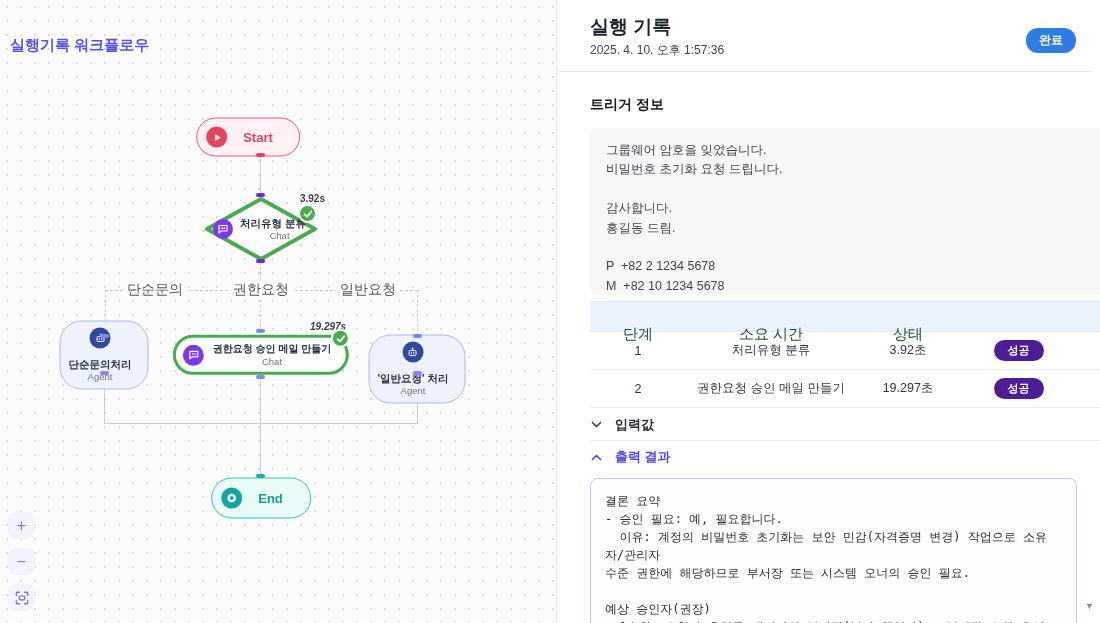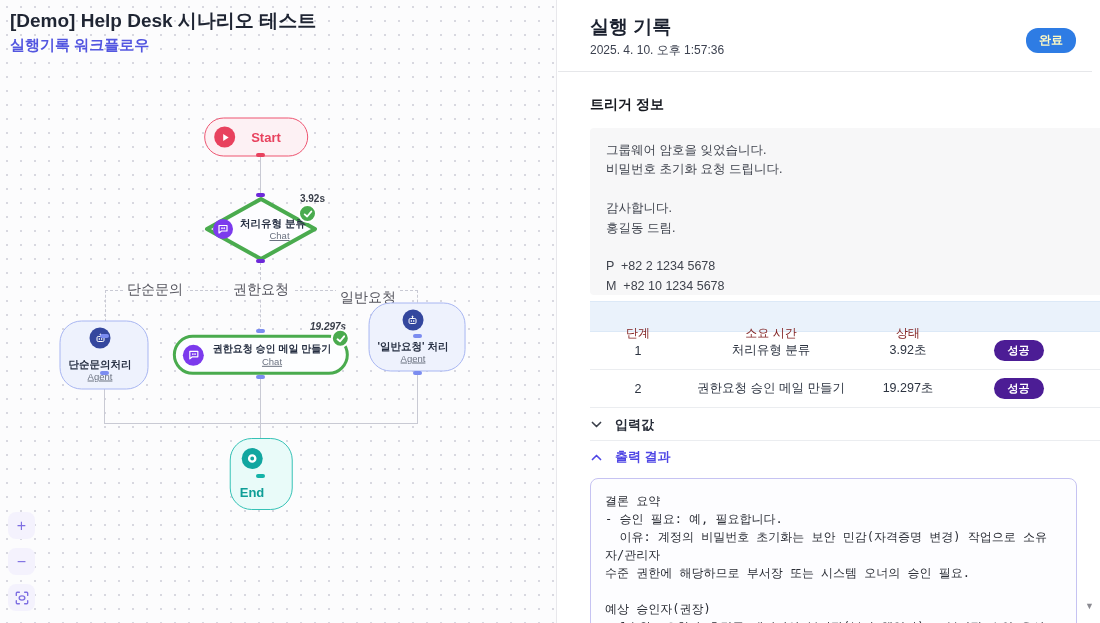--- a/index.html
+++ b/index.html
@@ -34,21 +34,21 @@
   .start-node { background:#fdf1f4; border:1.5px solid #ee5571; padding:8px 26px 8px 9px; gap:16px; }
   .start-label { font-size:13px; font-weight:bold; color:#e8425e; }
 
   .end-node { background:#e9fbf9; border:1.5px solid #36c2b6; padding:9px 27px 9px 9px; gap:16px; }
   .end-label { font-size:13px; font-weight:bold; color:#0f9e97; }
 
   .agent-node { background:#eef2fd; border:1.5px solid #a8b6f2; padding:6px 16px 6px 8px; gap:9px;flex-direction:column; }
   .chat-mid-node { background:#fdfeff; border:3px solid #4aab4e; padding:5px 15px 5px 7px; gap:9px; border-radius:24px; }
   .node-text { display:flex; flex-direction:column; align-items:center; line-height:1.25; flex:1; }
   .node-title { font-size:10.5px; font-weight:bold; color:#273043; }
-  .node-sub { font-size:9.5px; color:#6b7280;text-decoration:underline; }
+  .node-sub { font-size:9.5px; color:#6b7280; }
 
   .diamond-wrap { position:absolute; left:203px; top:196px; width:116px; height:66px; cursor:pointer; }
   .diamond-wrap svg.shape { position:absolute; left:0; top:0; }
   .diamond-content { position:absolute; inset:0; display:flex; align-items:center; justify-content:center; gap:7px; padding-left:10px; }
 
   .check-badge { position:absolute; width:19px; height:19px; background:#4aab4e; border:2px solid #fff;
     border-radius:50%; display:flex; align-items:center; justify-content:center; }
   .duration-label { position:absolute; font-size:10px; font-weight:bold; color:#3a3f4a; white-space:nowrap; }
 
   .zoom-btn { position:absolute; left:8px; width:27px; height:27px; border-radius:8px; background:#f4f2fd;
@@ -66,21 +66,21 @@
 
   .trigger-box { position:absolute; left:32px; top:128px; width:534px; height:167px; background:#f7f7f8;
     border-radius:4px; padding:13px 30px 13px 16px; overflow:hidden; }
   .pre { white-space:pre-wrap; }
   .trigger-text { font-size:12.5px; color:#3f434d; line-height:1.55; }
   .sb { position:absolute; font-size:9px; color:#8b8b92; line-height:1; }
 
   .steps-table { position:absolute; left:32px; top:301px; width:519px; }
   .t-row { display:grid; grid-template-columns:96px 170px 104px 117px; align-items:center; }
   .t-head { background:#eaf2fb; border-top:1px solid #dcE9f7; border-bottom:1px solid #dce9f7; height:31px; }
-  .t-head > div { font-size:12px; color:#7f1d1d; text-align:center;margin-top:23px; }
+  .t-head > div { font-size:15px; color:#14532d; text-align:center;margin-top:23px; }
   .t-body { height:38px; border-bottom:1px solid #ebedf0; background:#fff; }
   .t-body > div { font-size:12.5px; color:#2c3340; text-align:center; }
   .ok-badge { display:inline-block; background:#4c1d95; color:#fff; font-size:11px; font-weight:bold;
     border-radius:12px; padding:3px 14px; }
 
   .collapse-row { position:absolute; left:32px; width:519px; height:32px; display:flex; align-items:center;
     gap:12px; cursor:pointer; border-bottom:1px solid #ebedf0; }
   .collapse-row.open { border-bottom:none; }
   .collapse-label { font-size:13px; font-weight:bold; color:#272c38; }
   .collapse-label.accent { color:#4f46e5; }
@@ -88,39 +88,38 @@
   .output-box { position:absolute; left:32px; top:478px; width:487px; height:170px; background:#fdfdff;
     border:1px solid #c6c3f2; border-radius:8px; padding:13px 14px; overflow:hidden; }
   .output-text { font-family:"DejaVu Sans Mono", monospace; font-size:12px; color:#2a2d35; line-height:1.5; }
 </style>
 </head>
 <body>
 
 <div class="app">
 
   <div class="canvas">
-    <div class="canvas-title">[Demo] Help Desk 시나리오 테스트</div>
     <div class="canvas-subtitle">실행기록 워크플로우</div>
 
     <div class="edge v" style="left:260px; top:155px; height:42px;"></div>
     <div class="edge dashed-v" style="left:260px; top:262px; height:28px;"></div>
     <div class="edge dashed-h" style="left:105px; top:290px; width:313px;"></div>
     <div class="edge dashed-v" style="left:105px; top:290px; height:46px;"></div>
     <div class="edge dashed-v" style="left:260px; top:290px; height:42px;"></div>
     <div class="edge dashed-v" style="left:417px; top:290px; height:46px;"></div>
     <div class="edge v" style="left:104px; top:374px; height:49px;"></div>
     <div class="edge v" style="left:417px; top:374px; height:49px;"></div>
     <div class="edge h" style="left:104px; top:423px; width:314px;"></div>
     <div class="edge v" style="left:260px; top:378px; height:99px;"></div>
 
     <div class="edge-label" style="left:155px; top:290px;">단순문의</div>
     <div class="edge-label" style="left:261px; top:290px;">권한요청</div>
-    <div class="edge-label" style="left:368px; top:290px;margin-top:8px;">일반요청</div>
-
-    <div class="node pill start-node" style="left:256px; top:137px;">
+    <div class="edge-label" style="left:368px; top:290px;">일반요청</div>
+
+    <div class="node pill start-node" style="left:248px; top:137px;">
       <span class="icon-circle" style="background:#e8425e;">
         <svg width="10" height="10" viewBox="0 0 10 10">
             <polygon points="3,1.5 8.5,5 3,8.5" fill="#fff"></polygon>
           </svg>
       </span>
       <span class="start-label">Start</span>
     </div>
     <div class="handle" style="left:256px; top:153px; background:#e8425e;"></div>
 
     <div class="diamond-wrap">
@@ -183,39 +182,39 @@
       <div class="duration-label" style="top:-17px; right:0;font-style:italic;">19.297s</div>
       <div class="check-badge" style="top:-9px; right:-4px;">
         <svg width="10" height="10" viewBox="0 0 12 12" fill="none" stroke="#fff" stroke-width="2.2">
             <polyline points="2,6.5 5,9 10,3" stroke-linecap="round" stroke-linejoin="round"></polyline>
           </svg>
       </div>
     </div>
     <div class="handle" style="left:256px; top:329px; background:#7b8cf0;"></div>
     <div class="handle" style="left:256px; top:375px; background:#7b8cf0;"></div>
 
-    <div class="node pill agent-node" style="left:417px; top:337px;">
+    <div class="node pill agent-node" style="left:417px; top:369px;">
       <span class="icon-circle" style="background:#34479e;">
         <svg width="12" height="12" viewBox="0 0 24 24" fill="none" stroke="#fff" stroke-width="2">
           <rect x="5" y="8" width="14" height="10" rx="2.5"></rect>
             <line x1="12" y1="5" x2="12" y2="8"></line>
             <circle cx="12" cy="4" r="1" fill="#fff"></circle>
             <circle cx="9.5" cy="13" r="0.8" fill="#fff"></circle>
             <circle cx="14.5" cy="13" r="0.8" fill="#fff"></circle>
         </svg>
       </span>
       <div class="node-text">
         <div class="node-title">'일반요청' 처리</div>
         <div class="node-sub">Agent</div>
       </div>
     </div>
     <div class="handle" style="left:413px; top:334px; background:#7b8cf0;"></div>
     <div class="handle" style="left:413px; top:371px; background:#7b8cf0;"></div>
 
-    <div class="node pill end-node" style="left:261px; top:474px;flex-direction:column;">
+    <div class="node pill end-node" style="left:261px; top:498px;">
       <span class="icon-circle" style="background:#12a6a0;">
         <svg width="11" height="11" viewBox="0 0 12 12">
             <circle cx="6" cy="6" r="3.4" fill="none" stroke="#fff" stroke-width="2.6"></circle>
           </svg>
       </span>
       <span class="end-label">End</span>
     </div>
     <div class="handle" style="left:256px; top:474px; background:#14b3a8;"></div>
 
     <button class="zoom-btn" style="top:512px;">+</button>

